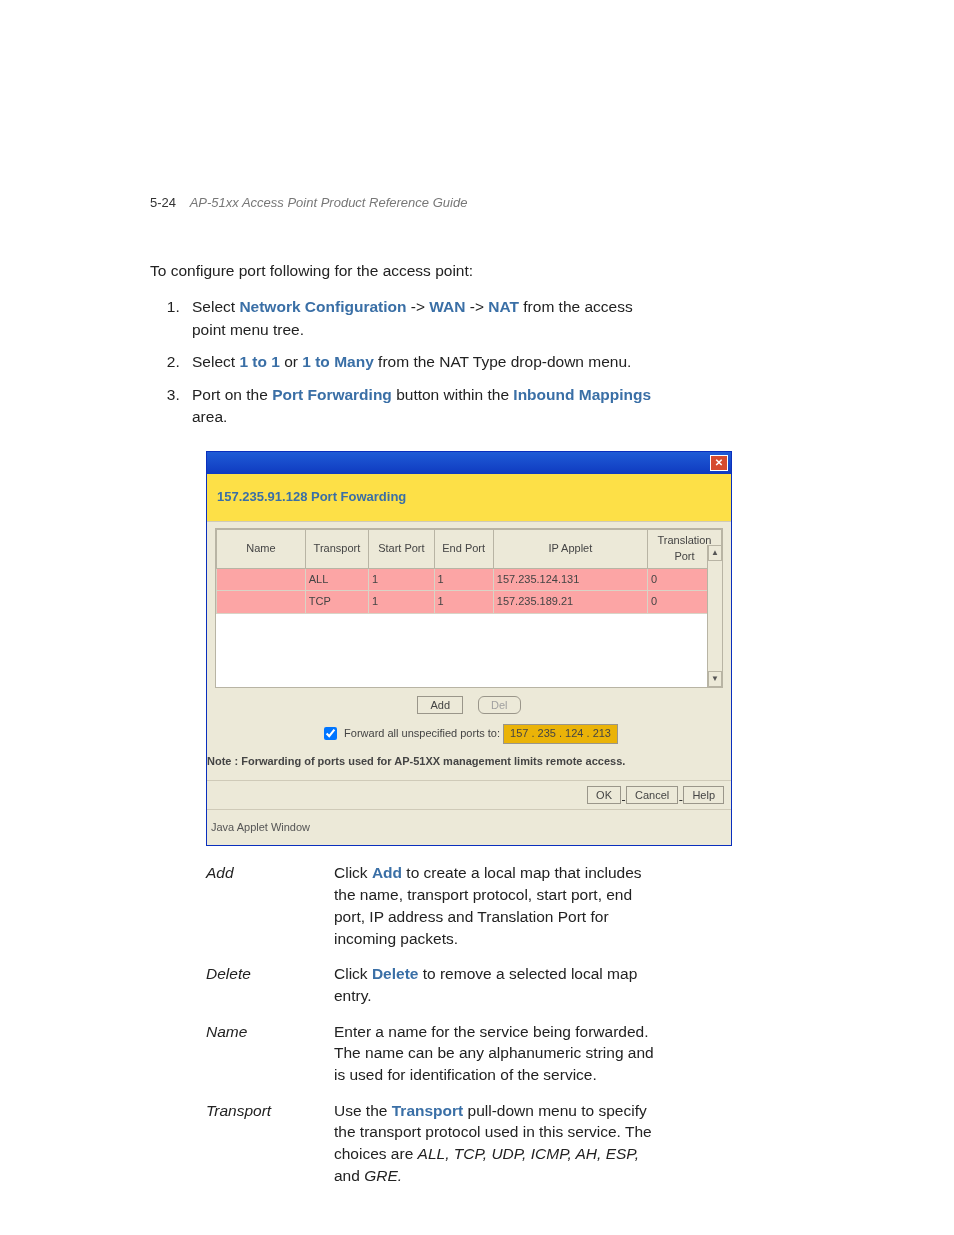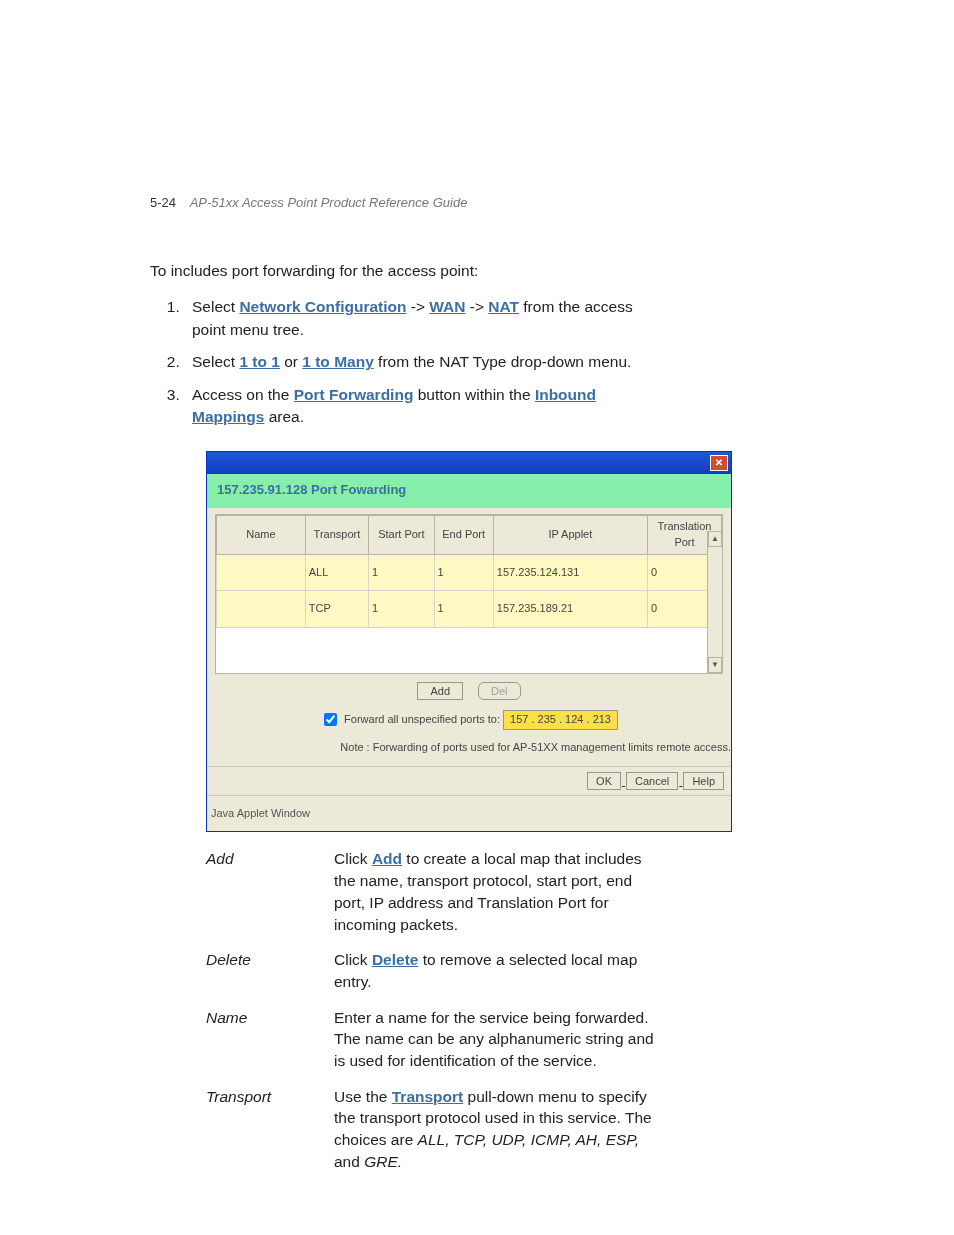--- a/index.html
+++ b/index.html
@@ -44,21 +44,20 @@
     margin: 0 0 0 34px;
     padding: 0;
   }
   ol.steps > li {
     margin-bottom: 10px;
     padding-left: 8px;
   }
   .kw {
     color: #3a6fa6;
     font-weight: bold;
-    text-decoration: underline;
   }
   
   .dialog-wrap {
     margin: 22px 0 16px 56px;
     width: 526px;
   }
   .dialog {
     border: 1px solid #0a2fbd;
     background: #ece9d8;
     font-family: Tahoma, Arial, sans-serif;
@@ -82,22 +81,22 @@
     display: flex;
     align-items: center;
     justify-content: center;
     color: #fff;
     font-size: 10px;
     font-weight: bold;
     font-family: Arial, sans-serif;
     line-height: 1;
   }
   .dlg-header {
-    background: #86efac;
-    padding: 7px 10px;
+    background: #fde047;
+    padding: 14px 10px;
     font-size: 13px;
     font-weight: bold;
     color: #3a6fa6;
     border-bottom: 1px solid #cfcab8;
   }
   .table-area {
     margin: 6px 8px 4px 8px;
     background: #fff;
     border: 1px solid #b8b4a4;
     height: 158px;
@@ -113,24 +112,24 @@
   }
   .tbl th {
     background: #ece9d8;
     border: 1px solid #b8b4a4;
     font-weight: normal;
     color: #444;
     padding: 3px 2px;
   }
   .tbl td {
     border: 1px solid #d8d4c6;
-    padding: 10px 3px;
+    padding: 3px 3px;
     color: #444;
     height: 12px;
-    background: #fef9c3;
+    background: #fca5a5;
   }
   .col-name { width: 84px; }
   .col-trans { width: 60px; }
   .col-sp { width: 62px; }
   .col-ep { width: 56px; }
   .col-ip { width: 146px; }
   .col-tp { width: 70px; }
   .scroll-col {
     position: absolute;
     right: 0;
@@ -172,30 +171,31 @@
     padding: 4px 0;
     font-size: 11px;
     color: #444;
   }
   .forward-row input[type="checkbox"]{
     vertical-align: middle;
     margin-right: 4px;
   }
   .ip-box {
     border: 1px solid #9a968a;
-    background: #fde047;
+    background: #eab308;
     padding: 1px 6px;
     display: inline-block;
     font-family: Tahoma, Arial, sans-serif;
   }
   .note-row {
-    text-align: right;
+    text-align: left;
     padding: 6px 0 10px 0;
     font-size: 11px;
     color: #444;
+    font-weight: bold;
   }
   .bottom-bar {
     background: #ece9d8;
     border-top: 1px solid #cfcab8;
     padding: 5px 6px;
     text-align: right;
     text-decoration: underline;
   }
   .bottom-bar .win-btn { margin: 0 1px; padding: 2px 8px; }
   .applet-status {
@@ -232,31 +232,31 @@
 <body>
 
 <div class="page">
 
   <div class="running-head">
     <span class="pg">5-24</span>
     <span class="title">AP-51xx Access Point Product Reference Guide</span>
   </div>
 
   <div class="body">
-    <div class="intro">To includes port forwarding for the access point:</div>
+    <div class="intro">To configure port following for the access point:</div>
 
     <ol class="steps">
       <li>
         <span>Select </span><span class="kw">Network Configuration</span><span> -&gt; </span><span class="kw">WAN</span><span> -&gt; </span><span class="kw">NAT</span><span> from the access point menu tree.</span>
       </li>
       <li>
         <span>Select </span><span class="kw">1 to 1</span><span> or </span><span class="kw">1 to Many</span><span> from the NAT Type drop-down menu.</span>
       </li>
       <li>
-        <span>Access on the </span><span class="kw">Port Forwarding</span><span> button within the </span><span class="kw">Inbound Mappings</span><span> area.</span>
+        <span>Port on the </span><span class="kw">Port Forwarding</span><span> button within the </span><span class="kw">Inbound Mappings</span><span> area.</span>
       </li>
     </ol>
 
     <div class="dialog-wrap">
       <div class="dialog">
         <div class="titlebar">
           <div class="close-btn">✕</div>
         </div>
         <div class="dlg-header">157.235.91.128 Port Fowarding</div>
 

